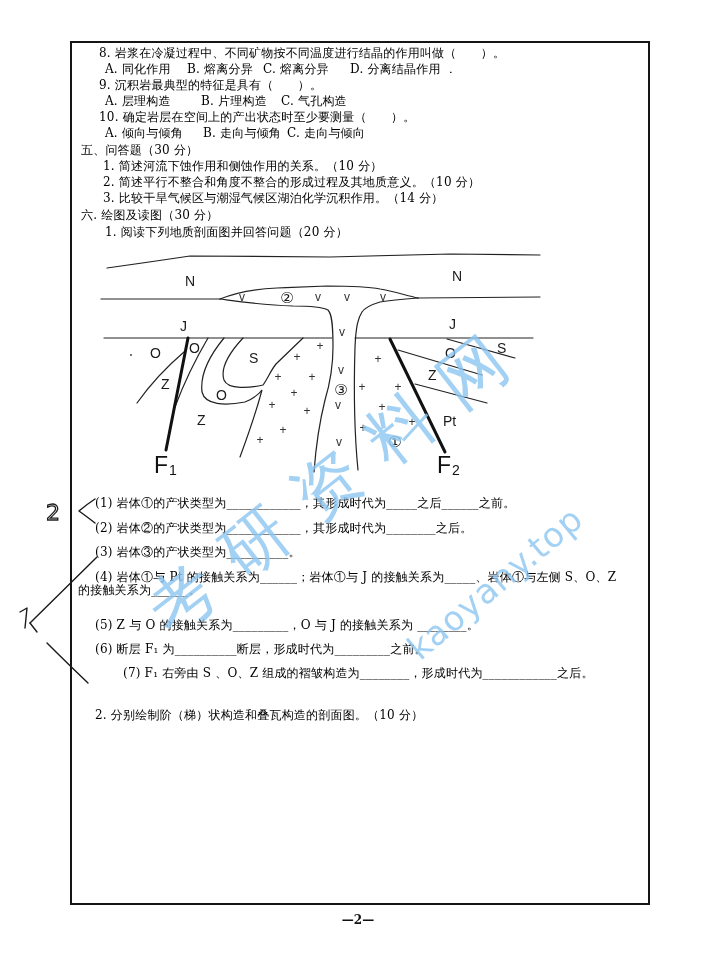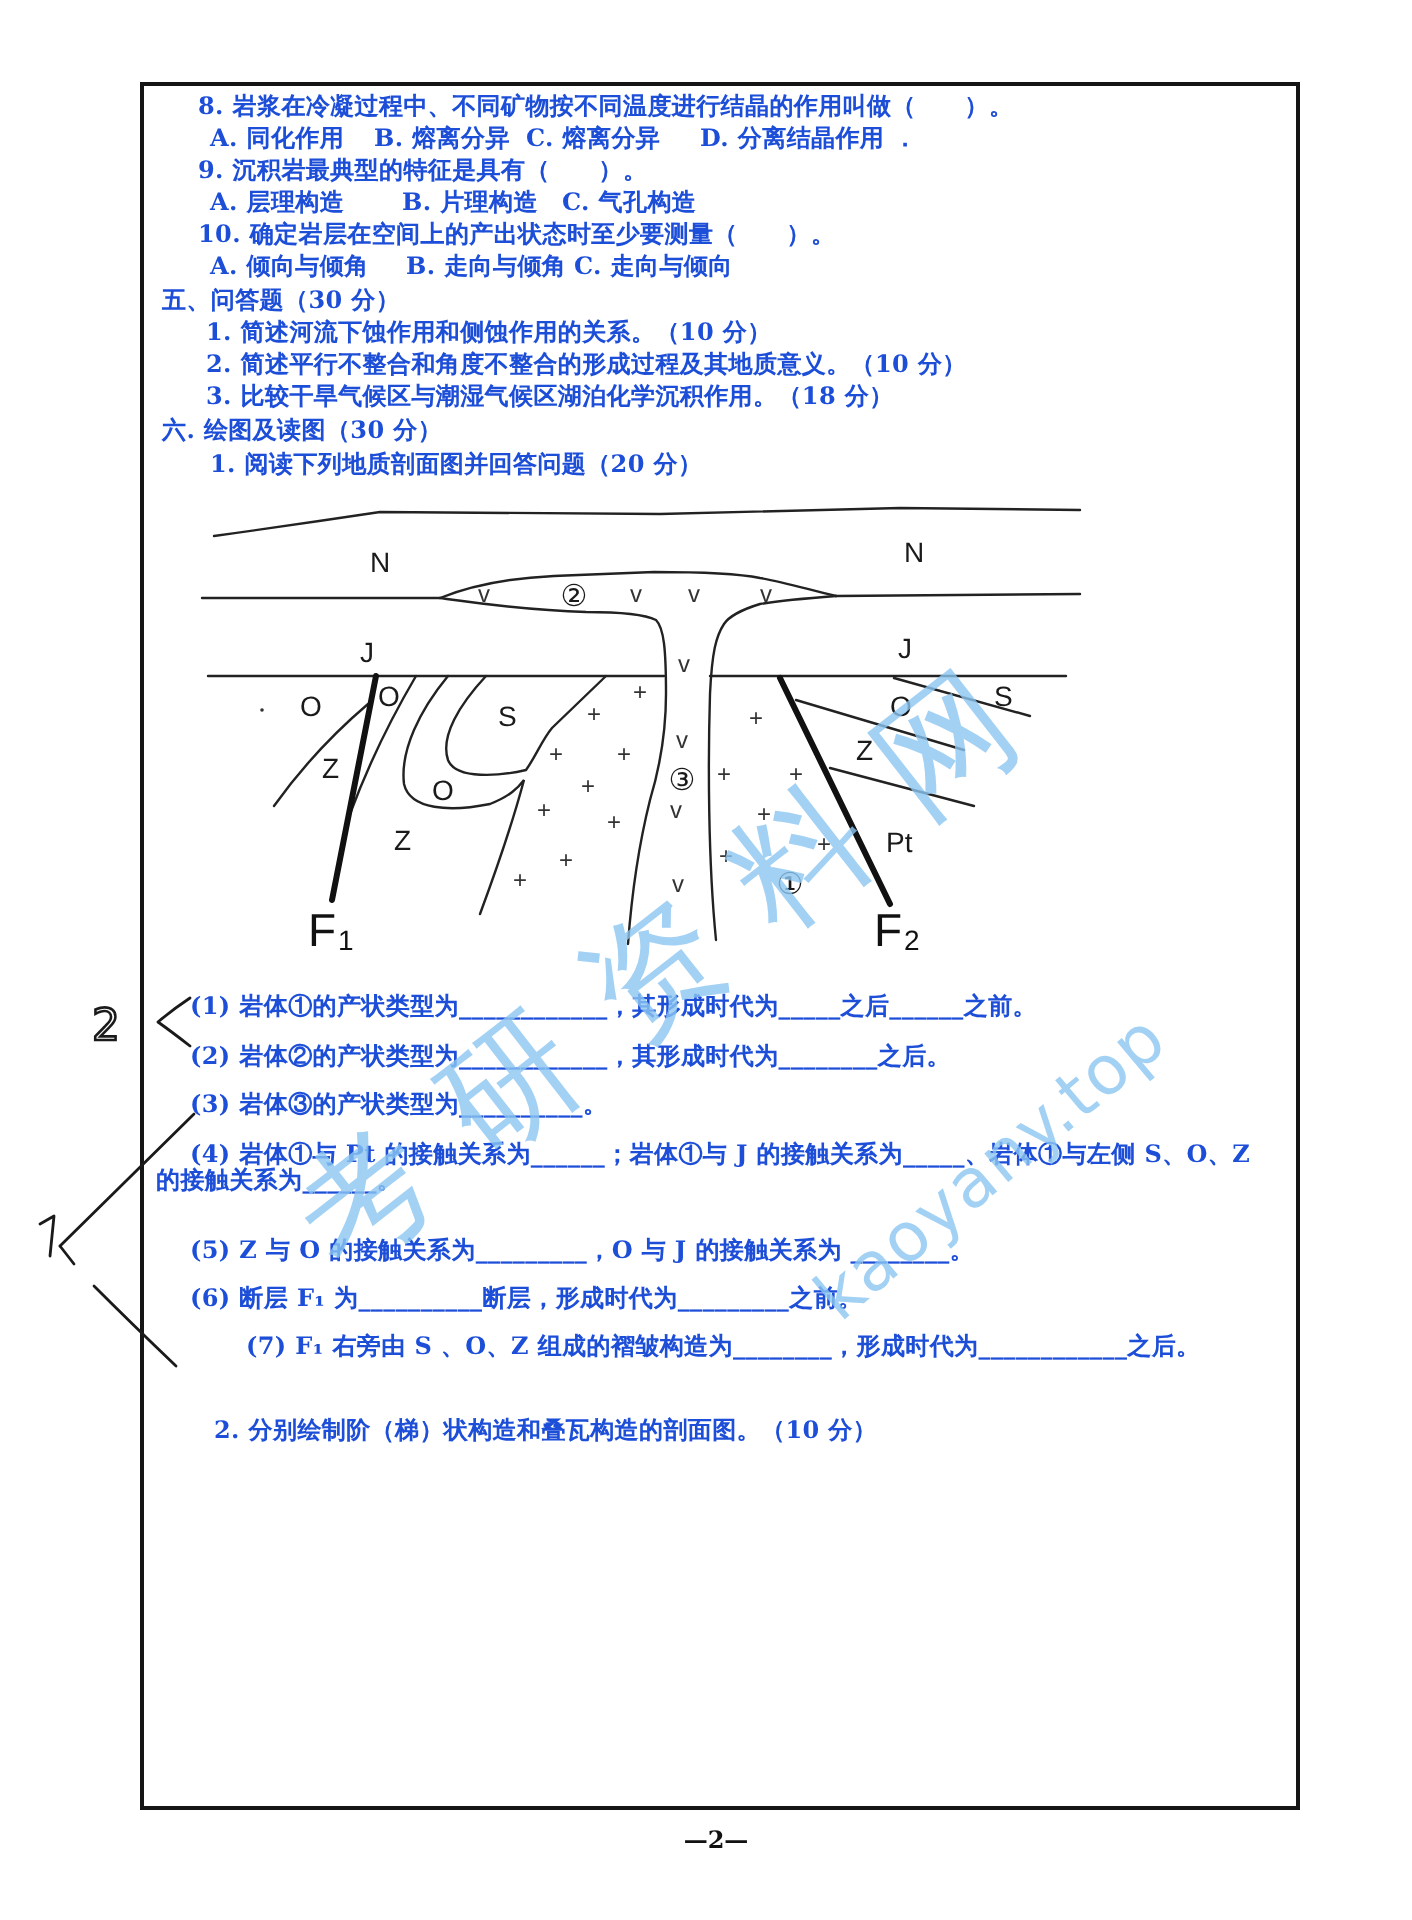--- a/index.html
+++ b/index.html
@@ -7,21 +7,21 @@
     width:706px; height:960px; position:relative; overflow:hidden;
     background:#ffffff; color:#111;
     font-family:"DejaVu Serif", "Liberation Serif", serif;
   }
   .frame {
     position:absolute; left:70px; top:41px; width:580px; height:864px;
     box-sizing:border-box; border:2.5px solid #151515;
   }
   .ln {
     position:absolute; font-size:12px; line-height:16px; white-space:nowrap;
-    font-weight:bold; letter-spacing:0.2px; color:#1d4ed8;
+    font-weight:normal; letter-spacing:0.2px; color:#000000;
   }
   .opt { position:absolute; top:0; white-space:nowrap; }
   .pagenum {
     position:absolute; left:328px; top:913px; width:60px; text-align:center;
     font-size:12px; font-weight:bold; color:#111;
   }
   svg.layer { position:absolute; left:0; top:0; width:706px; height:960px; }
   .geo-line { fill:none; stroke:#222; stroke-width:1.2; stroke-linecap:round; }
   .fault { fill:none; stroke:#111; stroke-width:3; stroke-linecap:round; }
   .lbl { font-family:"Liberation Sans", "DejaVu Sans", sans-serif; font-size:14px; fill:#1a1a1a; }
@@ -54,21 +54,21 @@
 <div class="ln" style="left:99px;top:109px;">10. 确定岩层在空间上的产出状态时至少要测量（　　）。</div>
 <div class="ln" style="left:0;top:125px;width:600px;height:16px;">
   <span class="opt" style="left:105px">A. 倾向与倾角</span>
   <span class="opt" style="left:203px">B. 走向与倾角</span>
   <span class="opt" style="left:287px">C. 走向与倾向</span>
 </div>
 
 <div class="ln" style="left:81px;top:142px;">五、问答题（30 分）</div>
 <div class="ln" style="left:103px;top:158px;">1. 简述河流下蚀作用和侧蚀作用的关系。（10 分）</div>
 <div class="ln" style="left:103px;top:174px;">2. 简述平行不整合和角度不整合的形成过程及其地质意义。（10 分）</div>
-<div class="ln" style="left:103px;top:190px;">3. 比较干旱气候区与潮湿气候区湖泊化学沉积作用。（18 分）</div>
+<div class="ln" style="left:103px;top:190px;">3. 比较干旱气候区与潮湿气候区湖泊化学沉积作用。（14 分）</div>
 
 <div class="ln" style="left:81px;top:207px;">六. 绘图及读图（30 分）</div>
 <div class="ln" style="left:105px;top:224px;">1. 阅读下列地质剖面图并回答问题（20 分）</div>
 
 <svg class="layer" viewBox="0 0 706 960">
 
   <path class="geo-line" d="M107,268 Q150,262 190,256 L330,257 L450,254 L540,255"></path>
   <path class="geo-line" d="M101,299 L220,299"></path>
   <path class="geo-line" d="M418,298 L540,297"></path>
   <path class="geo-line" d="M220,299 C235,293 255,289 277,288 C300,287 327,286 327,286 C350,286 370,287 380,289 C392,291 405,295 418,298"></path>
@@ -145,21 +145,21 @@
 
 <div class="ln" style="left:95px;top:495px;">(1) 岩体①的产状类型为____________，其形成时代为_____之后______之前。</div>
 <div class="ln" style="left:95px;top:520px;">(2) 岩体②的产状类型为____________，其形成时代为________之后。</div>
 <div class="ln" style="left:95px;top:544px;">(3) 岩体③的产状类型为__________。</div>
 <div class="ln" style="left:95px;top:569px;">(4) 岩体①与 Pt 的接触关系为______；岩体①与 J 的接触关系为_____、岩体①与左侧 S、O、Z</div>
 <div class="ln" style="left:78px;top:582px;">的接触关系为______。</div>
 <div class="ln" style="left:95px;top:617px;">(5) Z 与 O 的接触关系为_________，O 与 J 的接触关系为 ________。</div>
 <div class="ln" style="left:95px;top:641px;">(6) 断层 F₁ 为__________断层，形成时代为_________之前。</div>
 <div class="ln" style="left:95px;top:665px;margin-left:28px;">(7) F₁ 右旁由 S 、O、Z 组成的褶皱构造为________，形成时代为____________之后。</div>
 
-<div class="ln" style="left:107px;top:707px;">2. 分别绘制阶（梯）状构造和叠瓦构造的剖面图。（10 分）</div>
+<div class="ln" style="left:95px;top:707px;">2. 分别绘制阶（梯）状构造和叠瓦构造的剖面图。（10 分）</div>
 
 <div class="pagenum">—2—</div>
 
 <svg class="layer" viewBox="0 0 706 960">
   <text class="hand-txt" x="46" y="520">2</text>
   <path class="hand" d="M95,499 Q86,505 79,511 Q86,516 95,523"></path>
   <path class="hand" d="M97,557 L30,623"></path>
   <path class="hand" d="M20,612 L27,608 L25,628 M30,623 L37,632"></path>
   <path class="hand" d="M47,643 Q66,662 88,683"></path>
 

